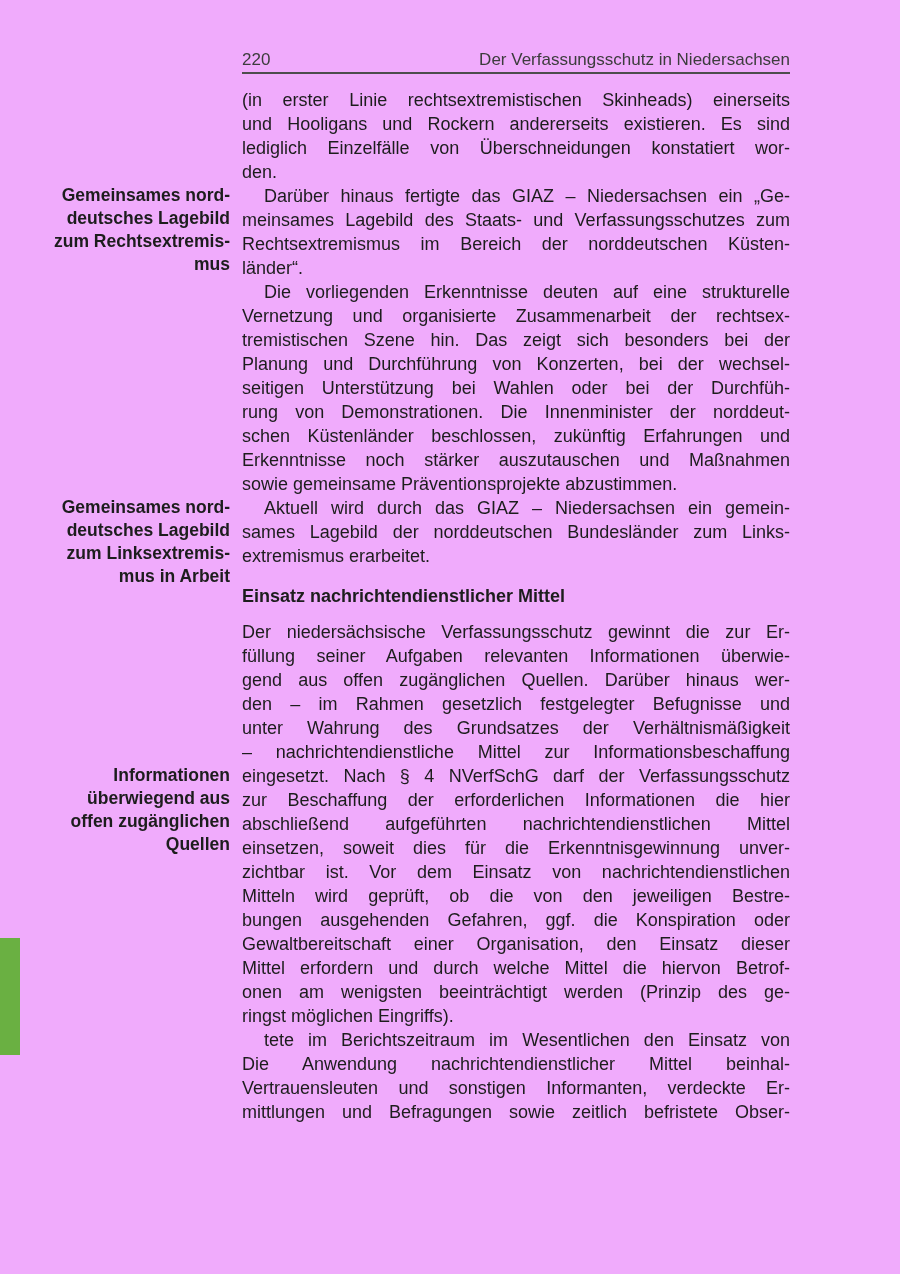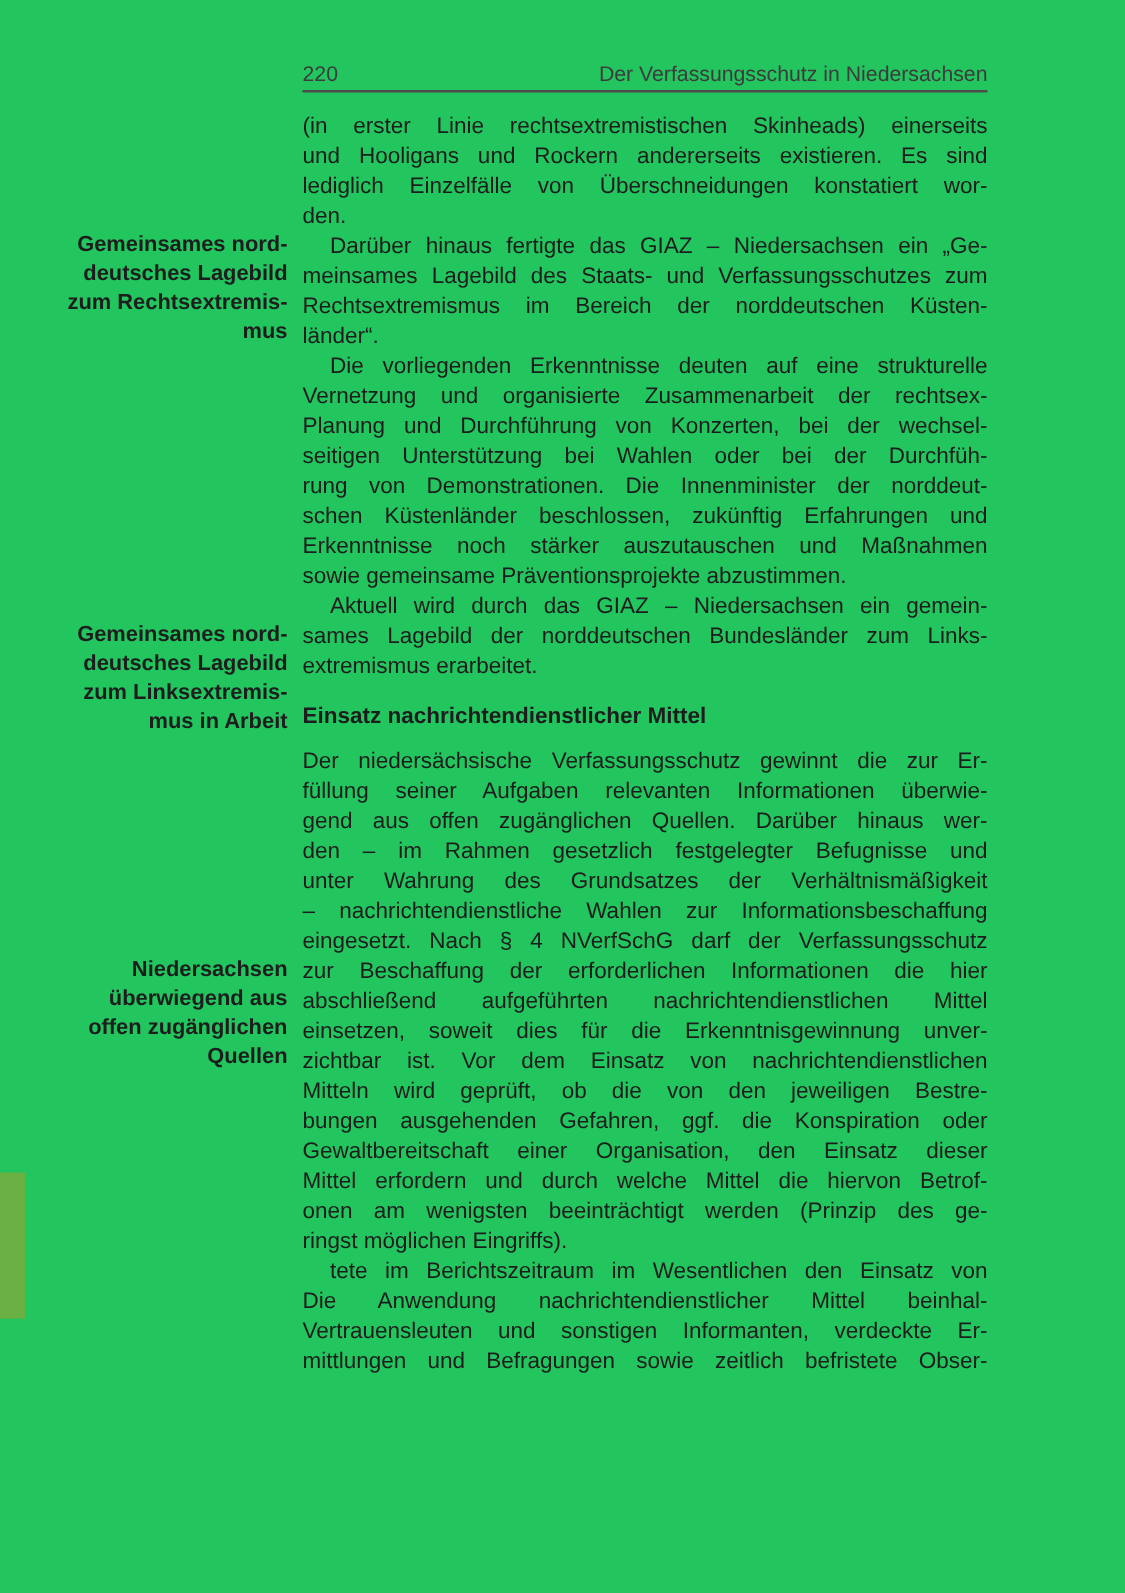--- a/index.html
+++ b/index.html
@@ -1,21 +1,21 @@
 <!DOCTYPE html>
 <html><head>
 <meta charset="utf-8">
 <style>
   html, body { margin: 0; padding: 0; background: #e8e8e8; }
   .page {
     position: relative;
     width: 900px;
     height: 1274px;
     margin: 0 auto;
-    background: #22c55e;
+    background: #f0abfc;
     font-family: "Liberation Sans", sans-serif;
     color: #1d1d1d;
     overflow: hidden;
   }
   
   .page-header {
     position: absolute;
     left: 242px;
     top: 50px;
     width: 548px;
@@ -104,21 +104,21 @@
       <div class="line">zum Rechtsextremis-</div>
       <div class="line last">mus</div>
     </div>
   <div class="margin-note note-2">
       <div class="line">Gemeinsames nord-</div>
       <div class="line">deutsches Lagebild</div>
       <div class="line">zum Linksextremis-</div>
       <div class="line last">mus in Arbeit</div>
     </div>
   <div class="margin-note note-3">
-      <div class="line">Niedersachsen</div>
+      <div class="line">Informationen</div>
       <div class="line">überwiegend aus</div>
       <div class="line">offen zugänglichen</div>
       <div class="line last">Quellen</div>
     </div>
 
   <div class="body-col">
     <div class="para">
         <div class="line">(in erster Linie rechtsextremistischen Skinheads) einerseits</div>
         <div class="line">und Hooligans und Rockern andererseits existieren. Es sind</div>
         <div class="line">lediglich Einzelfälle von Überschneidungen konstatiert wor-</div>
@@ -126,40 +126,41 @@
       </div>
     <div class="para indent">
         <div class="line">Darüber hinaus fertigte das GIAZ – Niedersachsen ein „Ge-</div>
         <div class="line">meinsames Lagebild des Staats- und Verfassungsschutzes zum</div>
         <div class="line">Rechtsextremismus im Bereich der norddeutschen Küsten-</div>
         <div class="line last">länder“.</div>
       </div>
     <div class="para indent">
         <div class="line">Die vorliegenden Erkenntnisse deuten auf eine strukturelle</div>
         <div class="line">Vernetzung und organisierte Zusammenarbeit der rechtsex-</div>
+        <div class="line">tremistischen Szene hin. Das zeigt sich besonders bei der</div>
         <div class="line">Planung und Durchführung von Konzerten, bei der wechsel-</div>
         <div class="line">seitigen Unterstützung bei Wahlen oder bei der Durchfüh-</div>
         <div class="line">rung von Demonstrationen. Die Innenminister der norddeut-</div>
         <div class="line">schen Küstenländer beschlossen, zukünftig Erfahrungen und</div>
         <div class="line">Erkenntnisse noch stärker auszutauschen und Maßnahmen</div>
         <div class="line last">sowie gemeinsame Präventionsprojekte abzustimmen.</div>
       </div>
     <div class="para indent">
         <div class="line">Aktuell wird durch das GIAZ – Niedersachsen ein gemein-</div>
         <div class="line">sames Lagebild der norddeutschen Bundesländer zum Links-</div>
         <div class="line last">extremismus erarbeitet.</div>
       </div>
     <h2 class="section-heading">Einsatz nachrichtendienstlicher Mittel</h2>
     <div class="para">
         <div class="line">Der niedersächsische Verfassungsschutz gewinnt die zur Er-</div>
         <div class="line">füllung seiner Aufgaben relevanten Informationen überwie-</div>
         <div class="line">gend aus offen zugänglichen Quellen. Darüber hinaus wer-</div>
         <div class="line">den – im Rahmen gesetzlich festgelegter Befugnisse und</div>
         <div class="line">unter Wahrung des Grundsatzes der Verhältnismäßigkeit</div>
-        <div class="line">– nachrichtendienstliche Wahlen zur Informationsbeschaffung</div>
+        <div class="line">– nachrichtendienstliche Mittel zur Informationsbeschaffung</div>
         <div class="line">eingesetzt. Nach § 4 NVerfSchG darf der Verfassungsschutz</div>
         <div class="line">zur Beschaffung der erforderlichen Informationen die hier</div>
         <div class="line">abschließend aufgeführten nachrichtendienstlichen Mittel</div>
         <div class="line">einsetzen, soweit dies für die Erkenntnisgewinnung unver-</div>
         <div class="line">zichtbar ist. Vor dem Einsatz von nachrichtendienstlichen</div>
         <div class="line">Mitteln wird geprüft, ob die von den jeweiligen Bestre-</div>
         <div class="line">bungen ausgehenden Gefahren, ggf. die Konspiration oder</div>
         <div class="line">Gewaltbereitschaft einer Organisation, den Einsatz dieser</div>
         <div class="line">Mittel erfordern und durch welche Mittel die hiervon Betrof-</div>
         <div class="line">onen am wenigsten beeinträchtigt werden (Prinzip des ge-</div>

